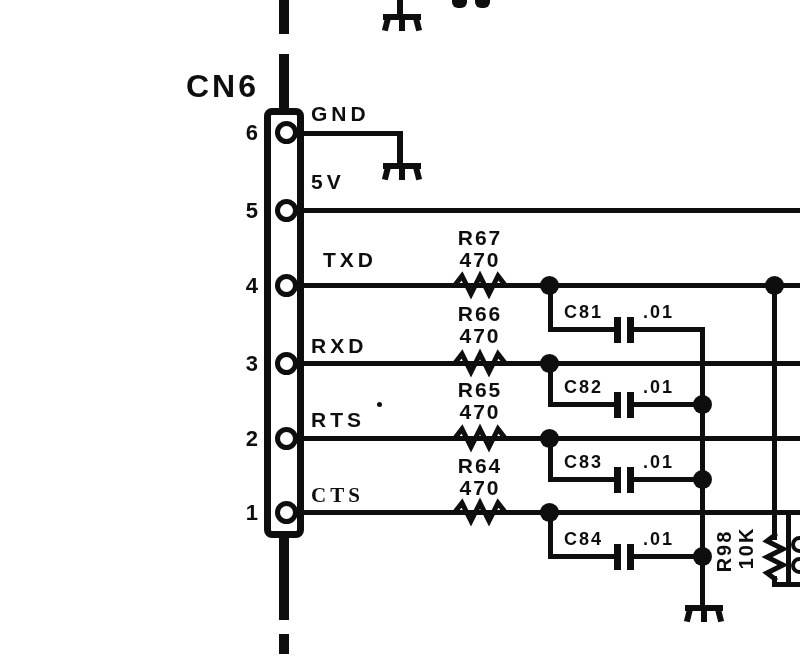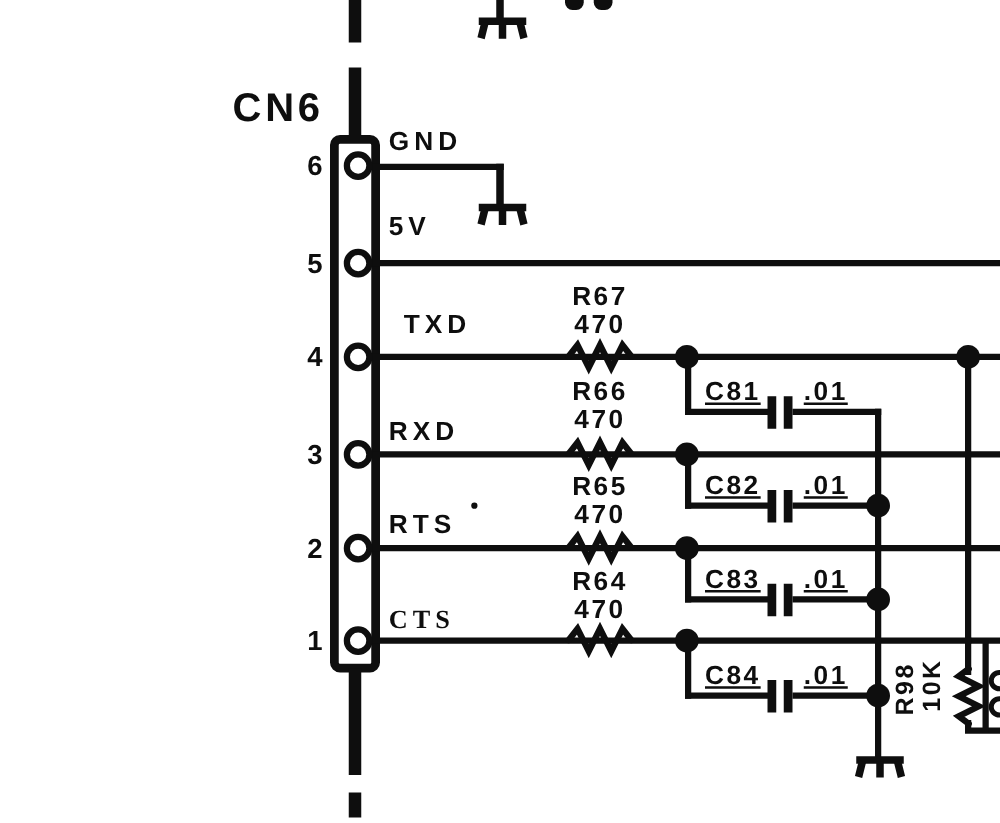--- a/index.html
+++ b/index.html
@@ -13,21 +13,21 @@
   .stem{ position:absolute; width:10px; background:var(--ink); }
   .dot{ position:absolute; width:19px; height:19px; background:var(--ink); border-radius:50%; }
   .pin-circle{ position:absolute; width:13px; height:13px; border:5px solid var(--ink);
     border-radius:50%; background:var(--paper); }
   .box{ position:absolute; box-sizing:border-box; border:7px solid var(--ink);
     border-radius:8px; background:var(--paper); }
   .lbl{ position:absolute; font-weight:700; color:var(--ink); white-space:nowrap; }
   .sig{ font-size:21px; letter-spacing:4px; }
   .num{ font-size:22px; width:28px; text-align:right; }
   .refblk{ font-size:21px; letter-spacing:2px; line-height:22px; width:84px; text-align:center; }
-  .caplbl{ font-size:21px; letter-spacing:2px;text-decoration:underline; }
+  .caplbl{ font-size:18px; letter-spacing:2px; }
   .rot{ width:70px; height:22px; font-size:20px; letter-spacing:2px; text-align:center;
     transform:rotate(-90deg); }
   .plate{ position:absolute; width:7px; height:26px; background:var(--ink); }
   .gnd{ position:absolute; width:38px; height:20px; }
   .gnd .bar{ position:absolute; top:0; left:0; width:38px; height:6px; background:var(--ink); }
   .gnd .p{ position:absolute; top:4px; width:6px; height:13px; background:var(--ink); }
   .gnd .p1{ left:2px;  transform:rotate(14deg);  transform-origin:top center; }
   .gnd .p2{ left:16px; }
   .gnd .p3{ left:30px; transform:rotate(-14deg); transform-origin:top center; }
   .speck{ position:absolute; background:var(--ink); }

